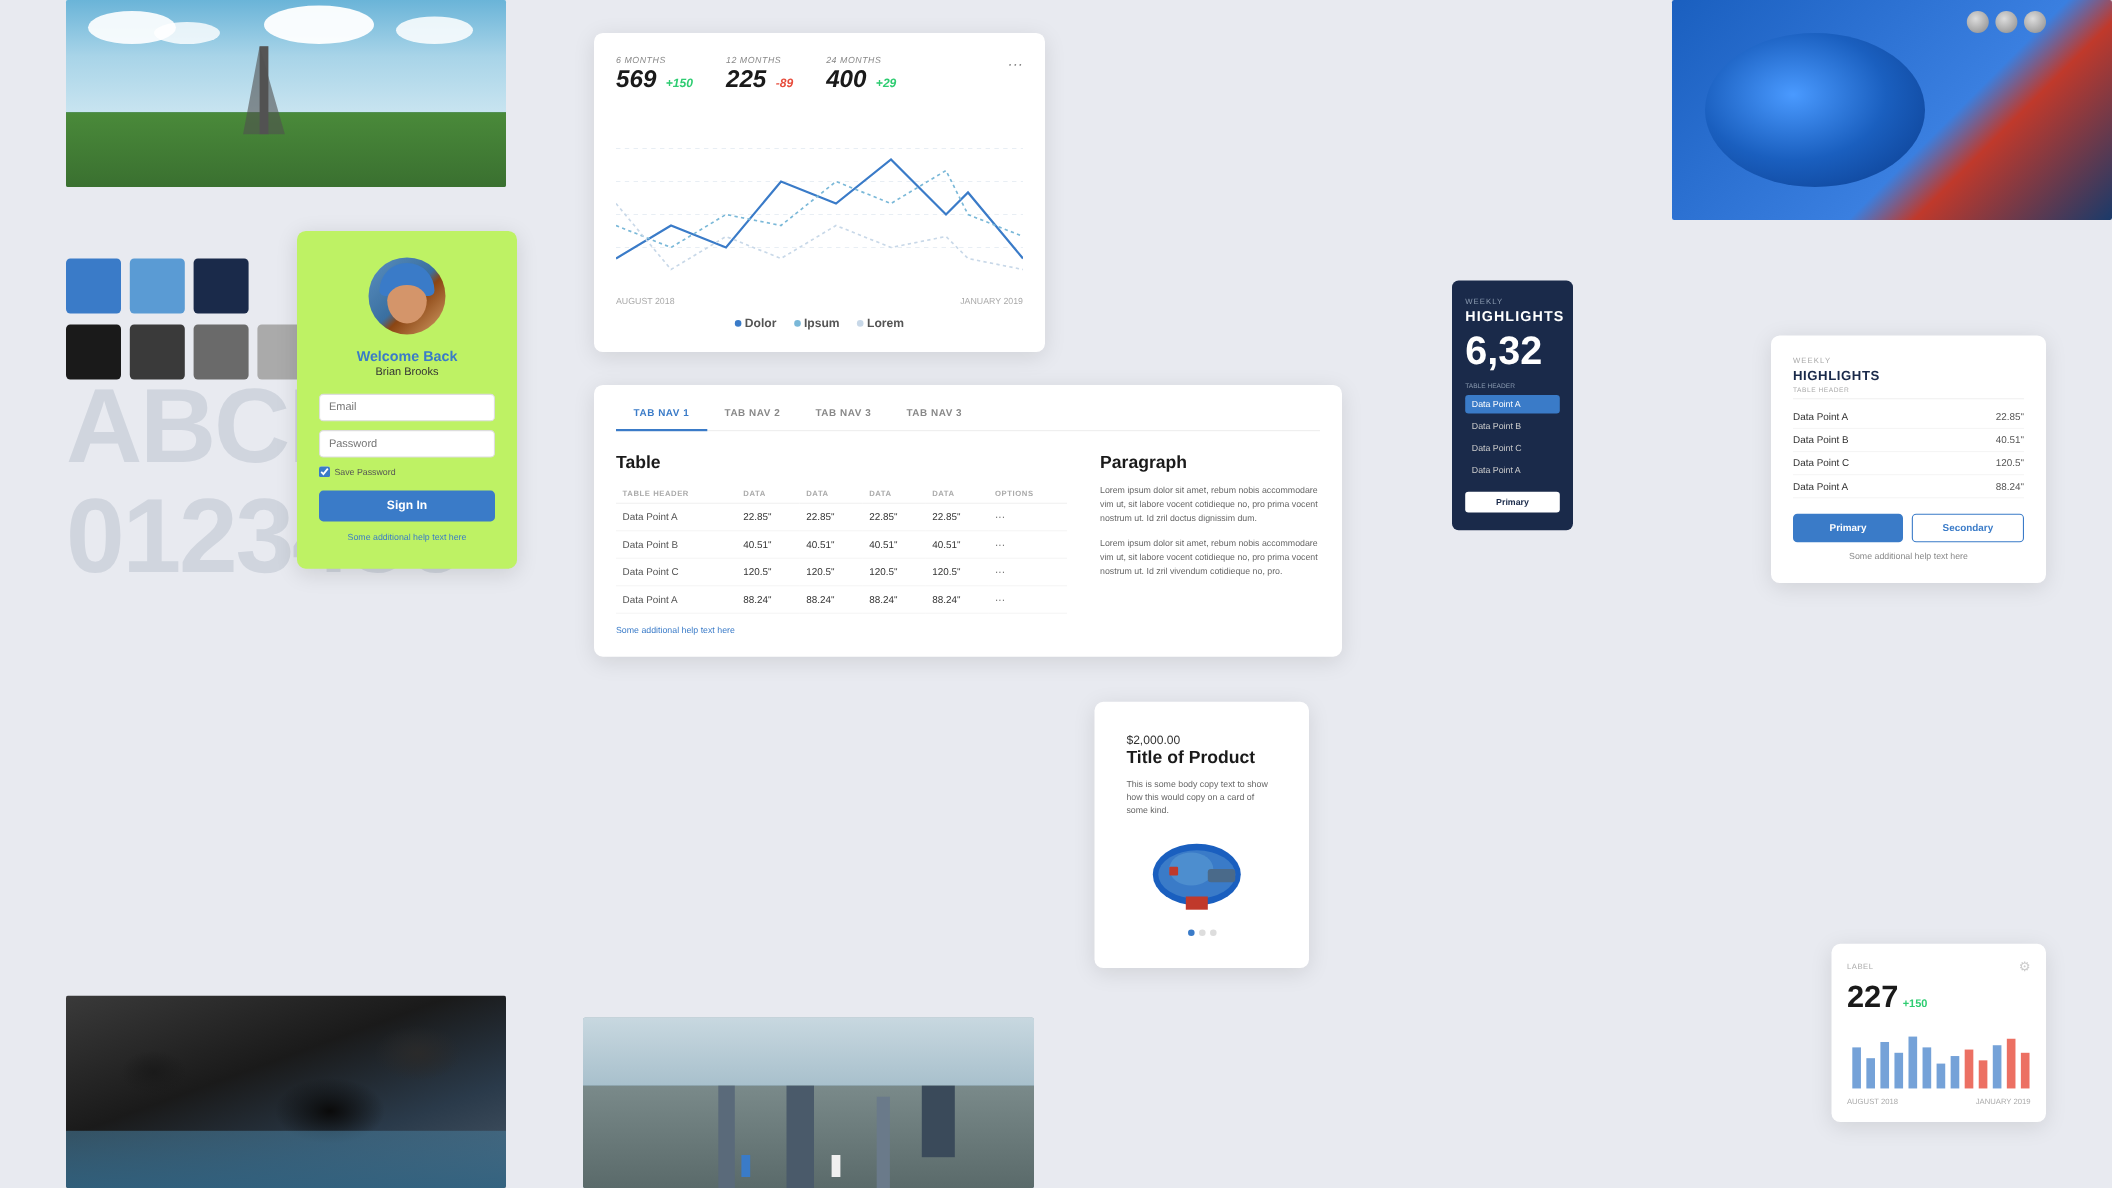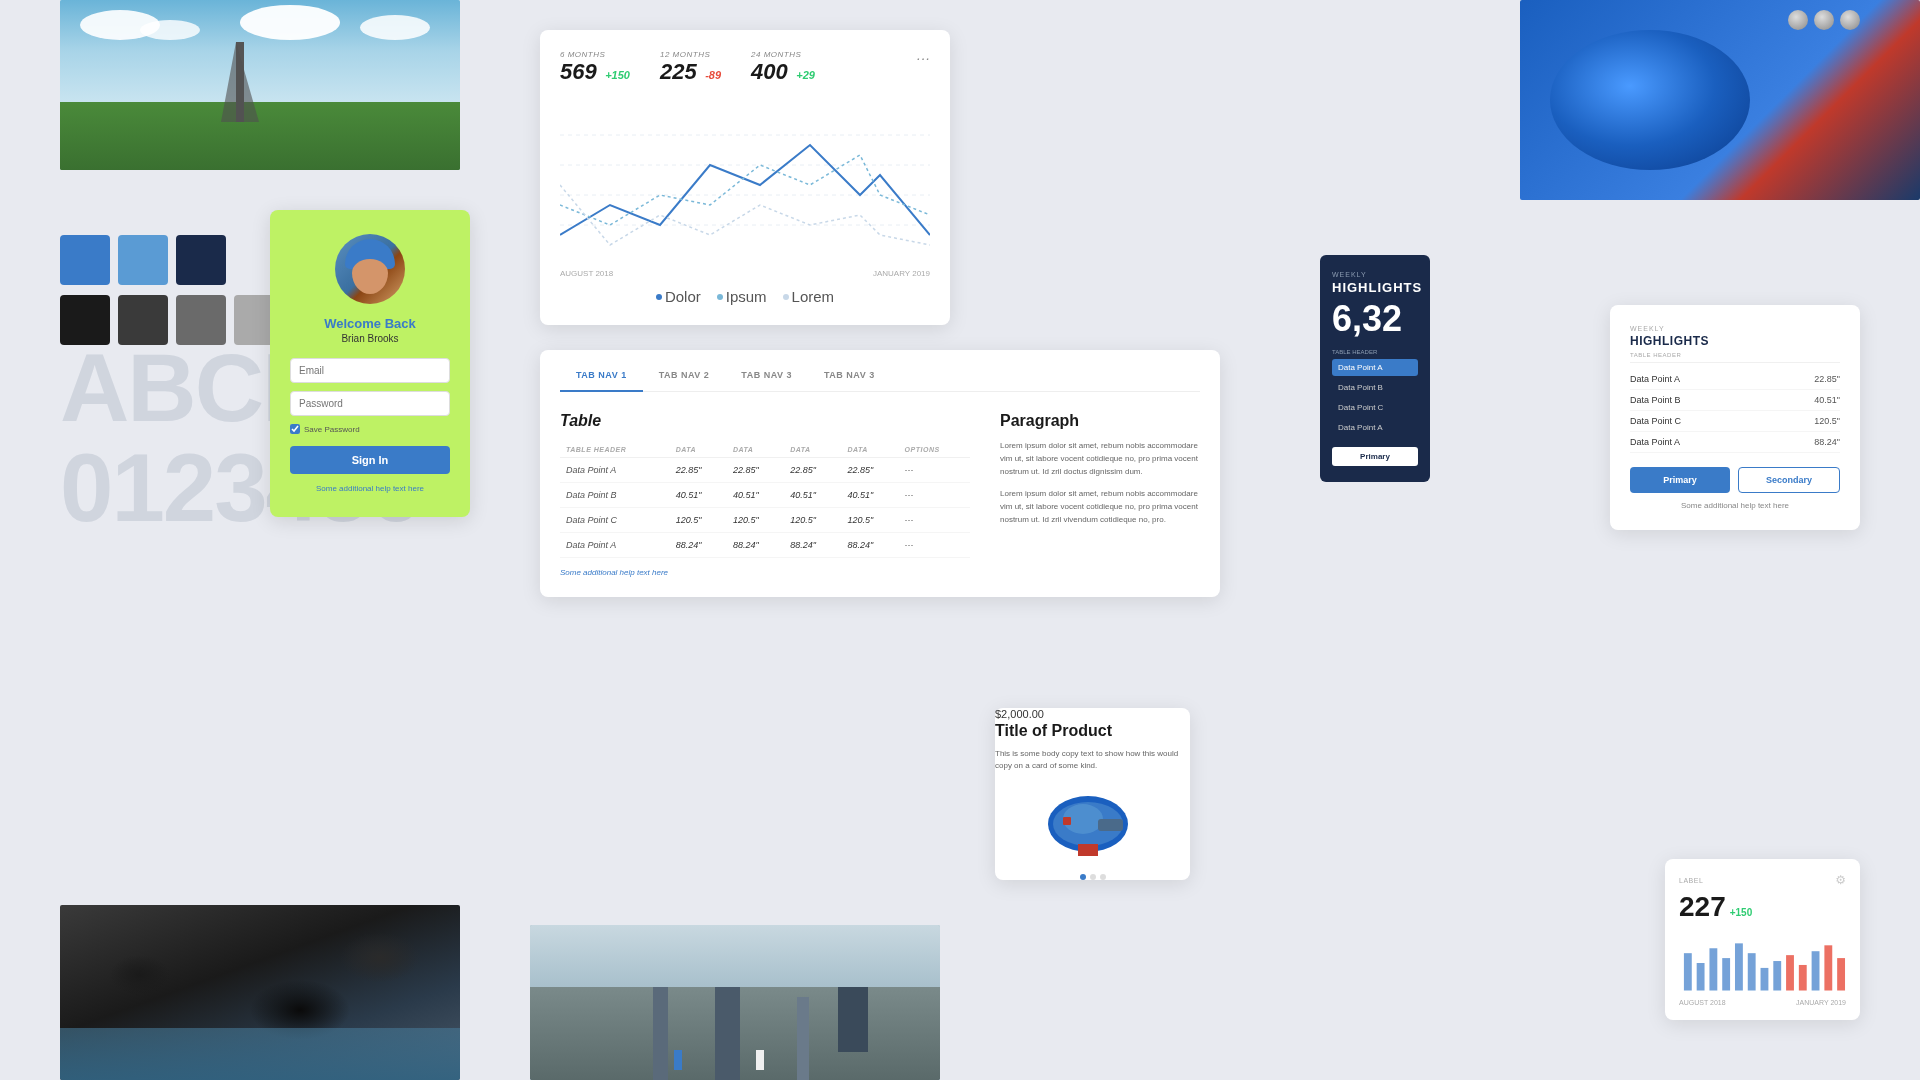--- a/index.html
+++ b/index.html
@@ -293,22 +293,23 @@
     .chart-legend {
       display: flex;
       gap: 16px;
       justify-content: center;
       margin-top: 10px;
     }
     .legend-item {
       display: flex;
       align-items: center;
       gap: 3px;
-      font-size: 15px;
+      font-size: 11px;
       color: #555;
+      font-weight: bold;
     }
     .legend-dot {
       width: 6px; height: 6px;
       border-radius: 50%;
     }
 
     
     .table-card {
       position: absolute;
       top: 350px; left: 540px;
@@ -337,21 +338,20 @@
       color: #3a7bc8;
       border-bottom: 2px solid #3a7bc8;
       margin-bottom: -1px;
     }
     .card-body {
       display: flex;
       gap: 30px;
     }
     .table-section {
       flex: 1;
-      font-style: italic;
     }
     .table-title {
       font-size: 16px;
       font-weight: 700;
       color: #1a1a1a;
       margin-bottom: 12px;
     }
     .data-table {
       width: 100%;
       border-collapse: collapse;
@@ -549,21 +549,21 @@
       margin-top: 8px;
     }
 
     
     .product-card {
       position: absolute;
       bottom: 200px; left: 995px;
       width: 195px;
       background: white;
       border-radius: 8px;
-      padding: 0;
+      padding: 29px;
       box-shadow: 0 4px 20px rgba(0,0,0,0.1);
     }
     .product-price {
       font-size: 11px;
       color: #333;
       margin-bottom: 2px;
     }
     .product-title {
       font-size: 16px;
       font-weight: 700;

